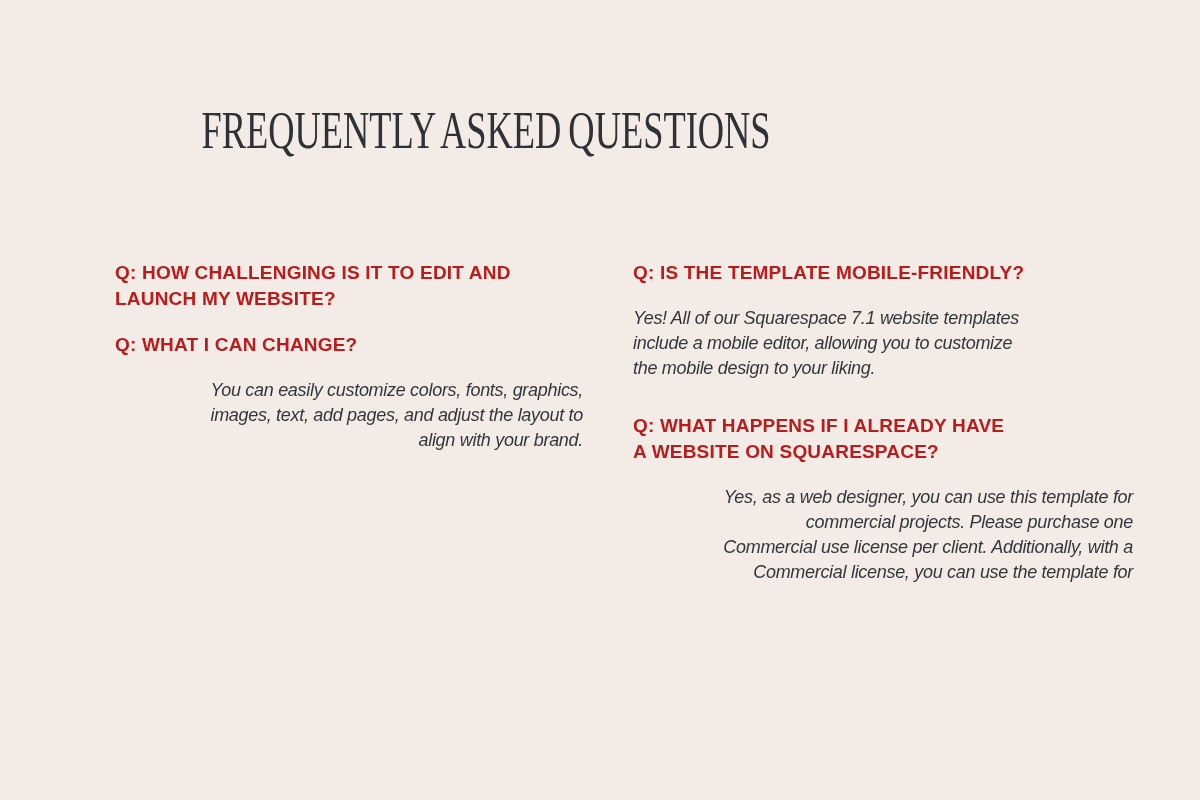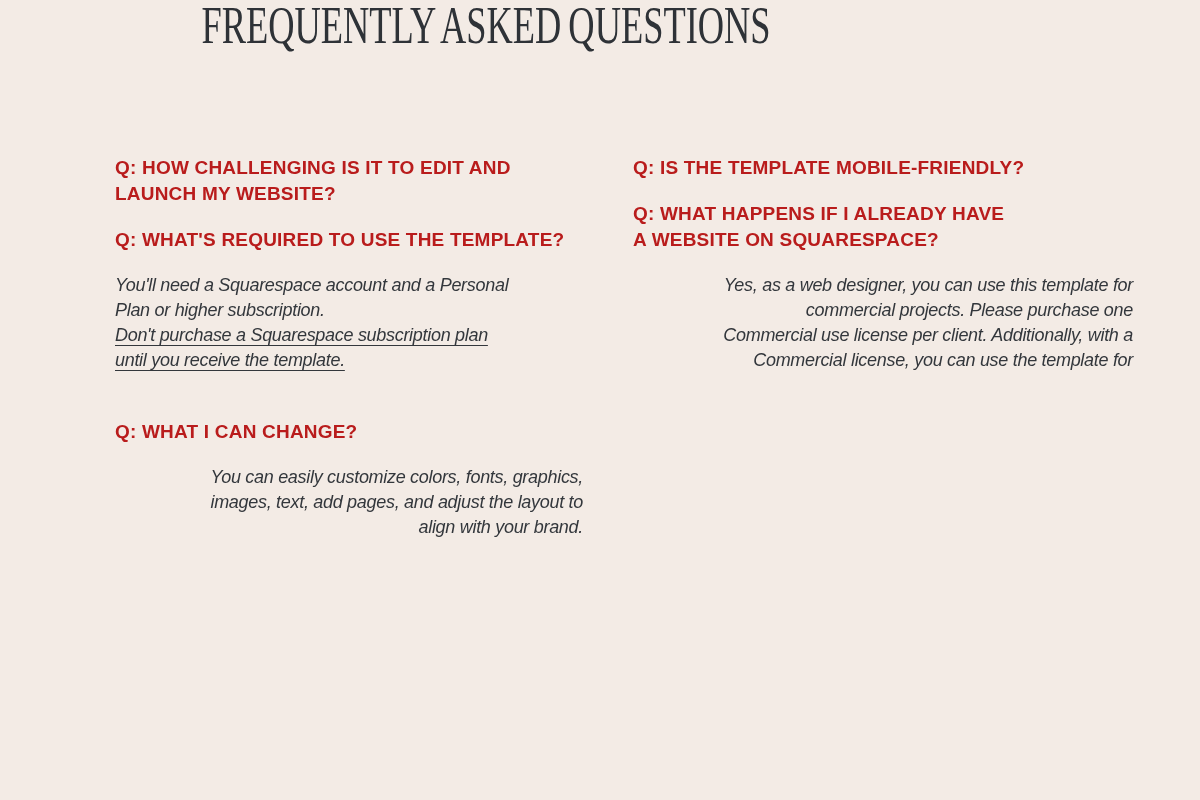--- a/index.html
+++ b/index.html
@@ -6,20 +6,21 @@
   body {
     width: 1200px;
     height: 800px;
     overflow: hidden;
     background: #f3ebe5;
     font-family: "Liberation Sans", "DejaVu Sans", sans-serif;
   }
   .page {
     width: 972px;
     height: 800px;
+    padding-top: 105px;
     box-sizing: border-box;
   }
   .page-title {
     margin: 0;
     font-family: "Liberation Serif", "DejaVu Serif", serif;
     font-weight: normal;
     font-size: 52px;
     line-height: 52px;
     text-align: center;
     white-space: nowrap;
@@ -73,41 +74,37 @@
 
   <div class="columns">
 
     <div class="col col-left">
 
       <section class="qa-item">
         <h2 class="qa-question">Q: HOW CHALLENGING IS IT TO EDIT AND
 LAUNCH MY WEBSITE?</h2>
       </section>
 
-      <section class="qa-item">
-        <h2 class="qa-question">Q: WHAT'S REQUIRED TO USE THE TEMPLATE?</h2>
-        <p class="qa-answer no-gap">You'll need a Squarespace account and a Personal
-Plan or higher subscription.</p>
-        <p class="qa-answer note">Don't purchase a Squarespace subscription plan
-until you receive the template.</p>
-      </section>
 
       <section class="qa-item">
         <h2 class="qa-question">Q: WHAT I CAN CHANGE?</h2>
         <p class="qa-answer">You can easily customize colors, fonts, graphics,
 images, text, add pages, and adjust the layout to
 align with your brand.</p>
       </section>
 
     </div>
 
     <div class="col col-right">
 
       <section class="qa-item">
         <h2 class="qa-question">Q: IS THE TEMPLATE MOBILE-FRIENDLY?</h2>
+        <p class="qa-answer">Yes! All of our Squarespace 7.1 website templates
+include a mobile editor, allowing you to customize
+the mobile design to your liking.</p>
       </section>
 
       <section class="qa-item">
         <h2 class="qa-question">Q: WHAT HAPPENS IF I ALREADY HAVE
 A WEBSITE ON SQUARESPACE?</h2>
       </section>
 
       <section class="qa-item">
         <p class="qa-answer">Yes, as a web designer, you can use this template for
 commercial projects. Please purchase one

